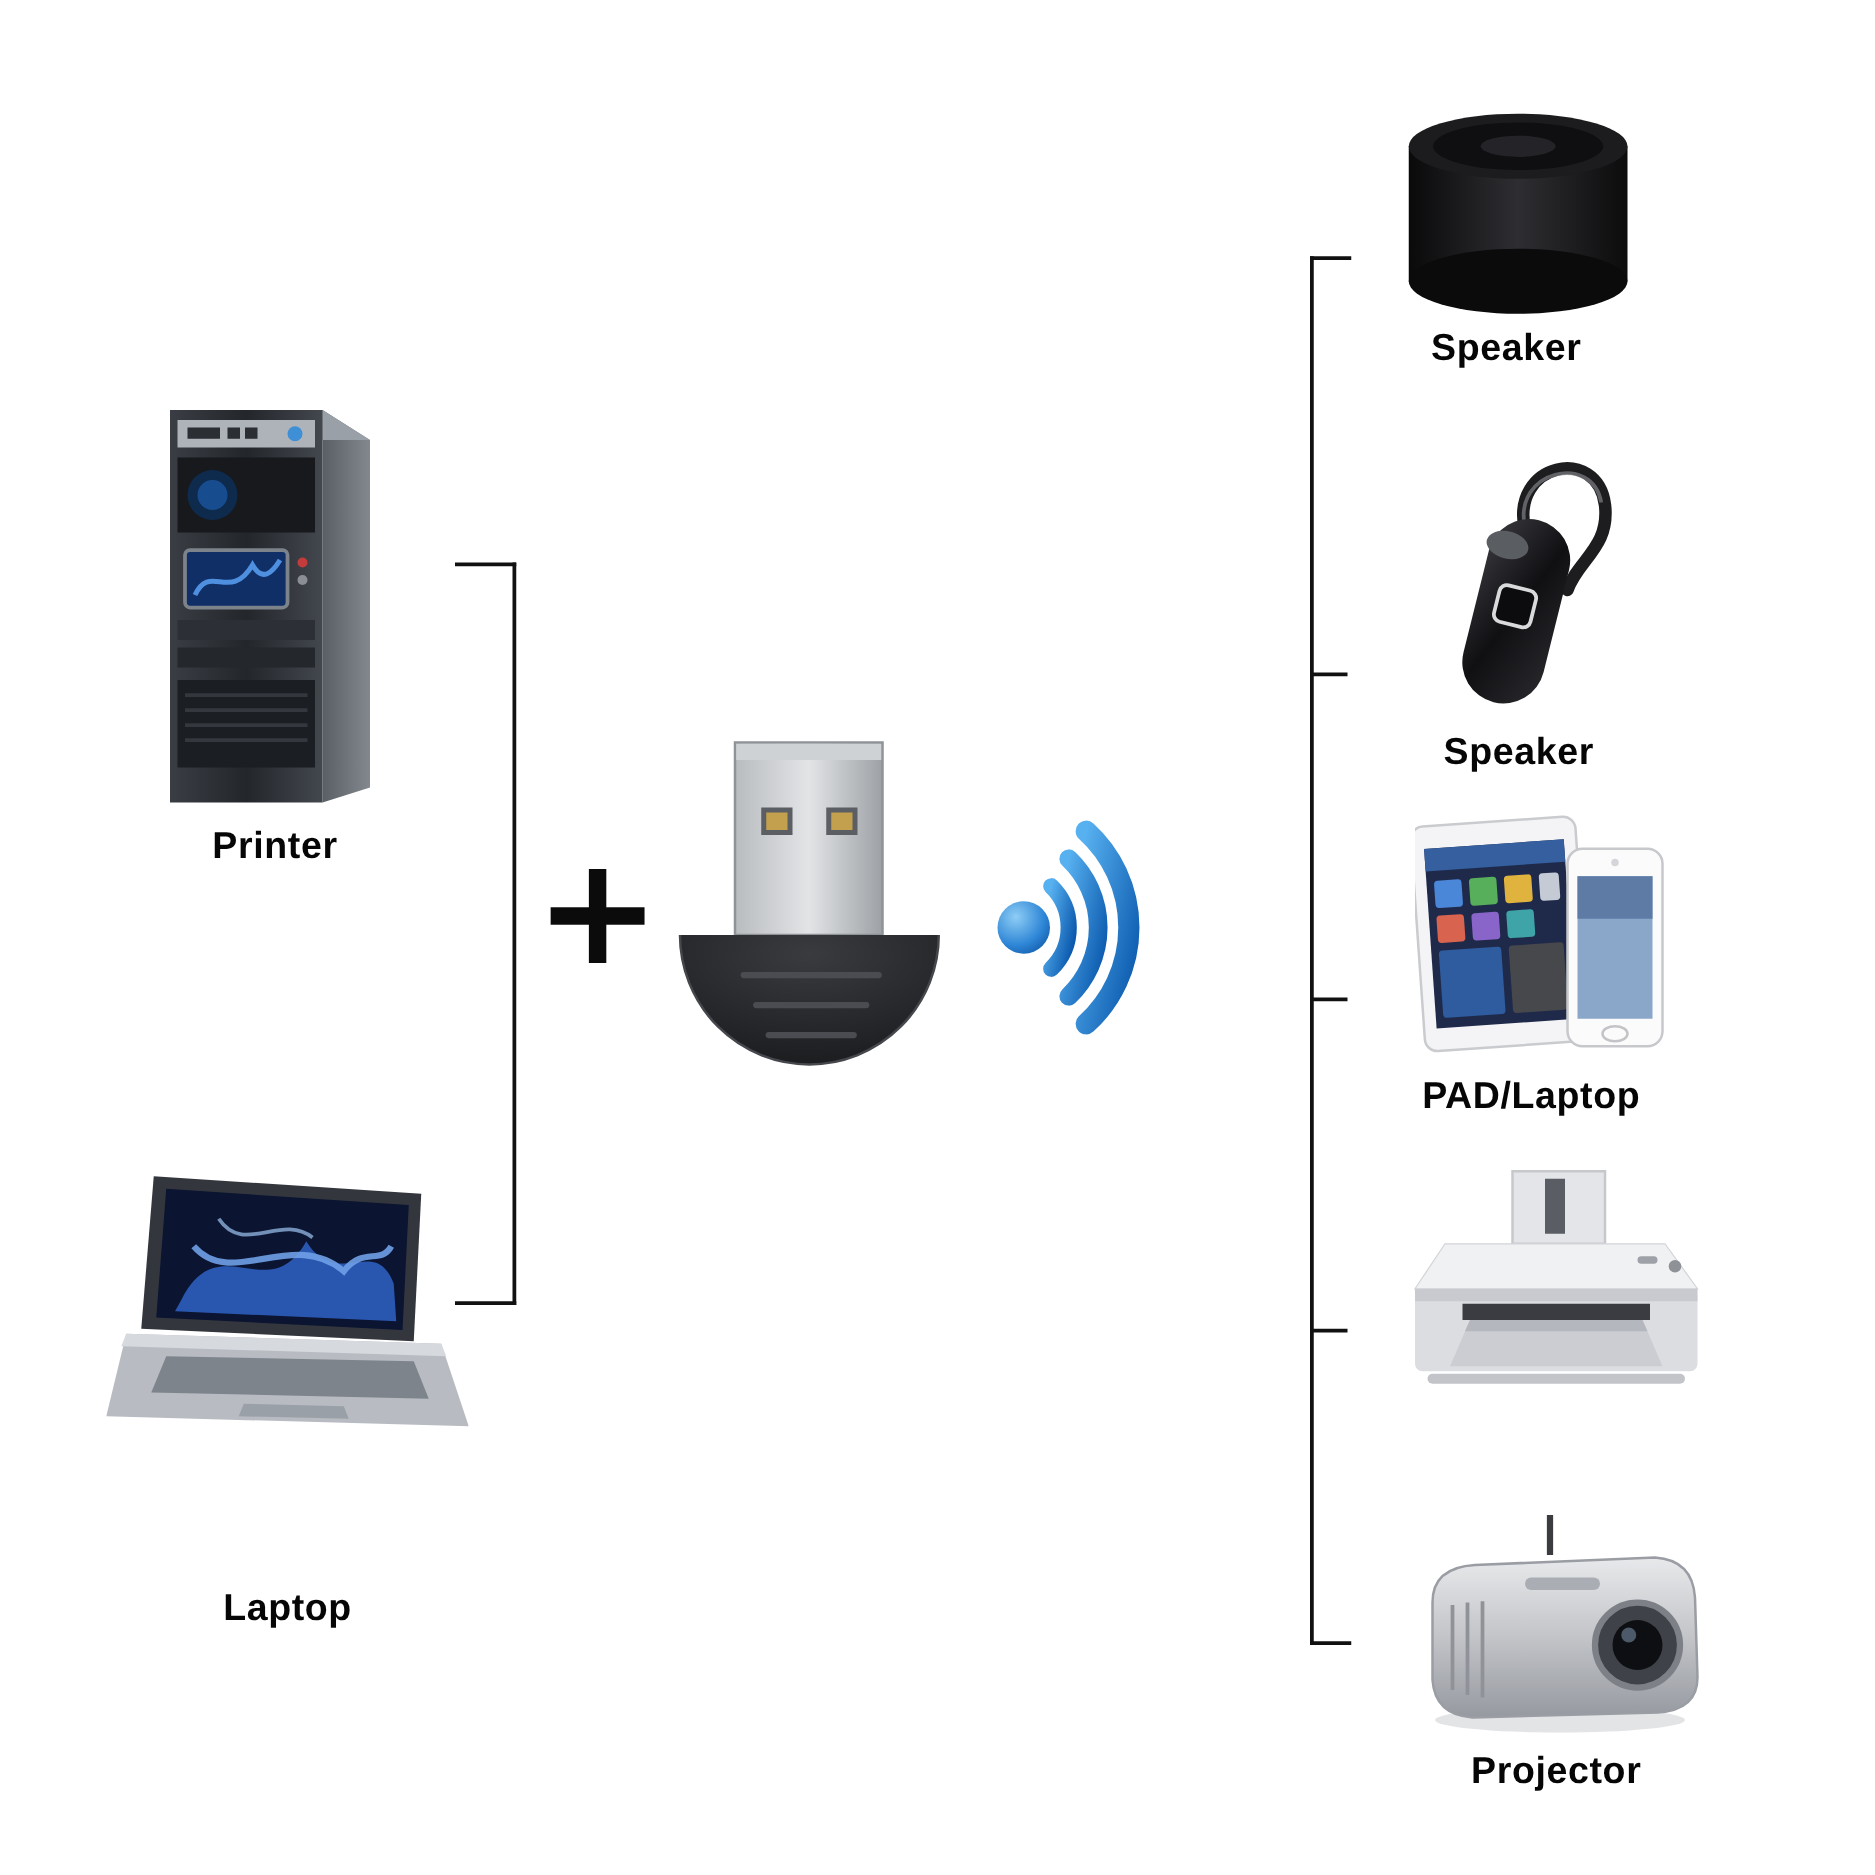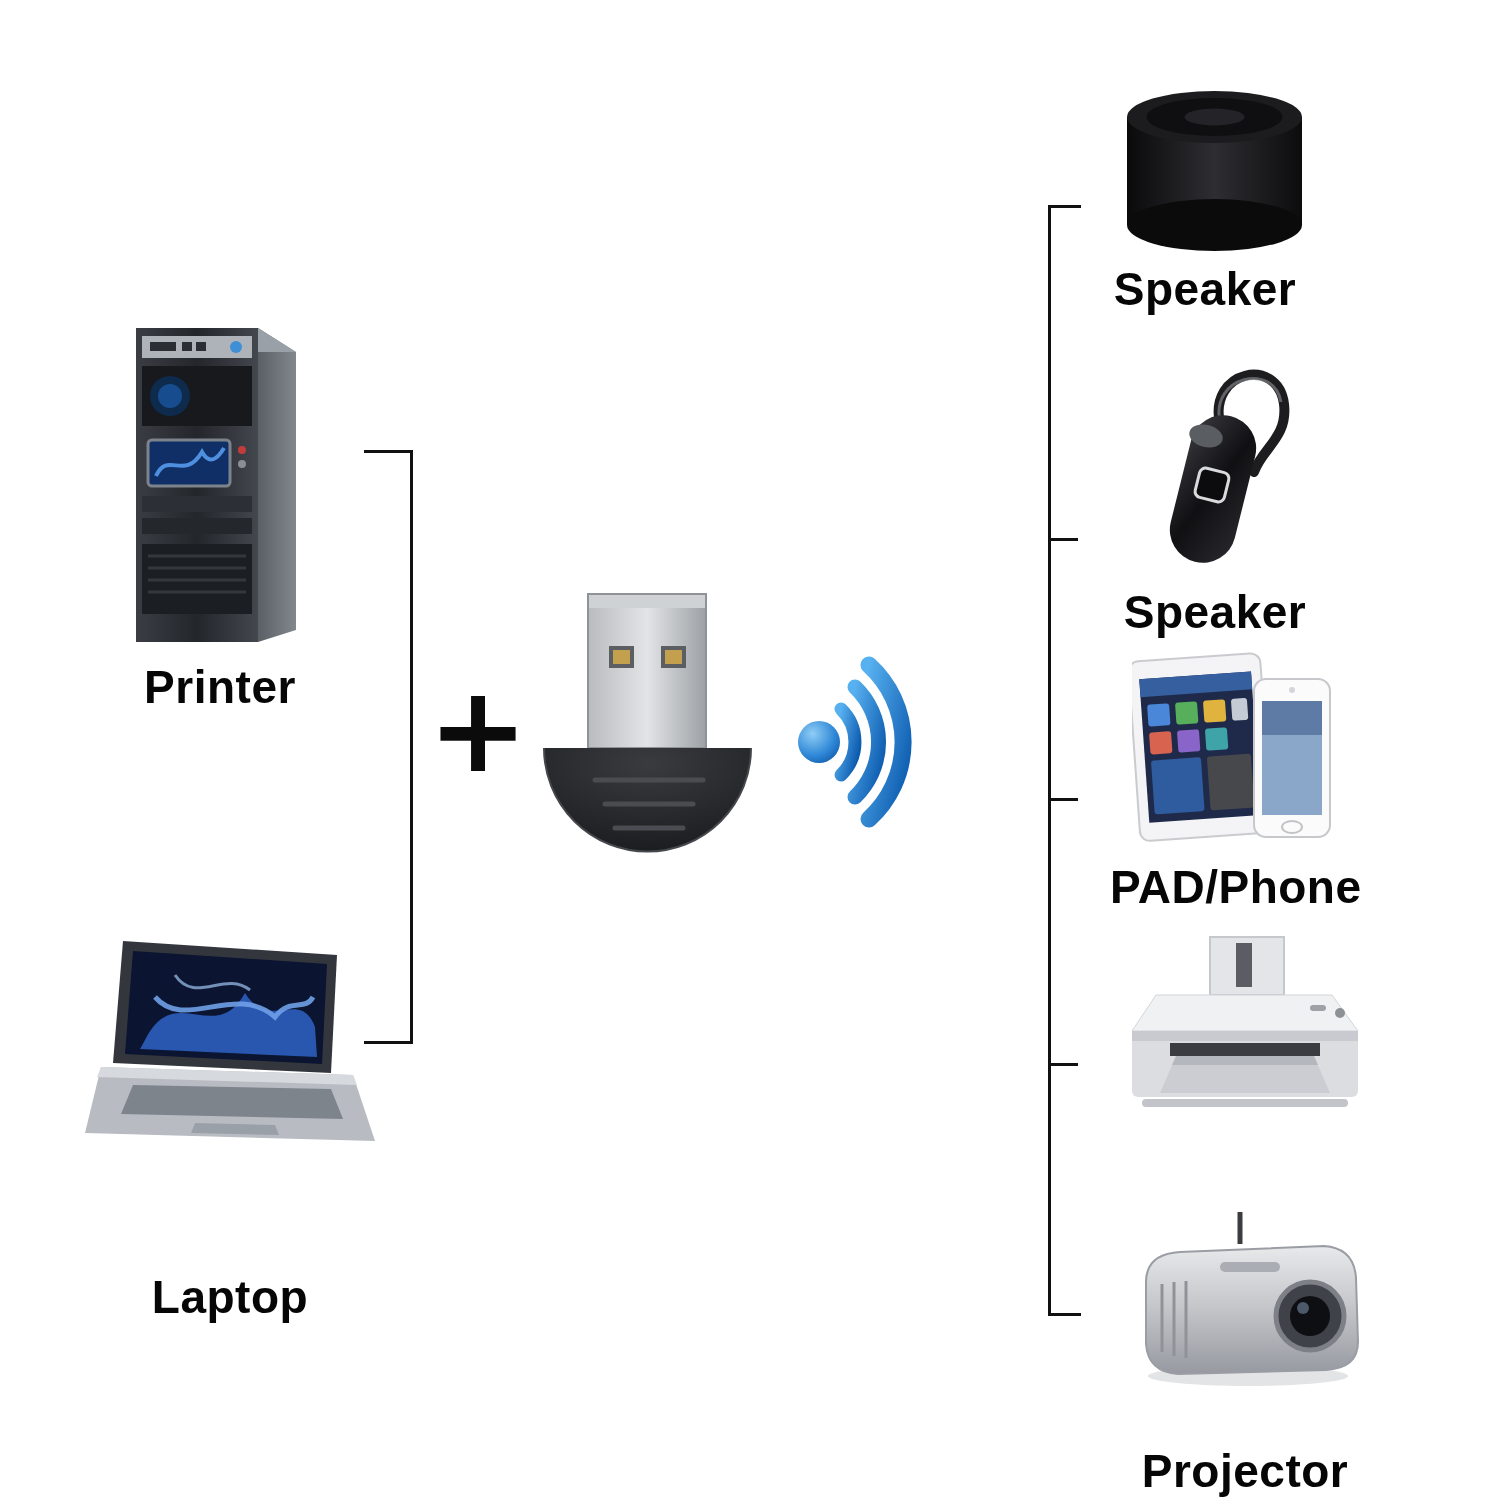--- a/index.html
+++ b/index.html
@@ -8,21 +8,21 @@
     width:1500px;height:1500px;
     background:#ffffff;
     font-family:"Liberation Sans", sans-serif;
     overflow:hidden;
   }
   .device{margin:0;padding:0;position:absolute;}
   .device svg{width:100%;height:100%;display:block;}
   .label{
     position:absolute;
     font-weight:bold;
-    font-size:46px;
+    font-size:30px;
     color:#060606;
     text-align:center;
     letter-spacing:0.5px;
     white-space:nowrap;
   }
   .bracket-left{
     position:absolute;
     border-top:3px solid #111;
     border-right:3px solid #111;
     border-bottom:3px solid #111;
@@ -221,21 +221,21 @@
         <rect x="18" y="112" width="50" height="54" rx="3" fill="#2f5c9e"></rect>
         <rect x="74" y="112" width="44" height="54" rx="3" fill="#47484c"></rect>
       </g>
       <rect x="122" y="34" width="76" height="158" rx="12" fill="#fbfbfc" stroke="#c6c8cb" stroke-width="2"></rect>
       <circle cx="160" cy="45" r="3" fill="#d4d6d9"></circle>
       <rect x="130" y="56" width="60" height="114" fill="#8aa6c9"></rect>
       <rect x="130" y="56" width="60" height="34" fill="#5e7ba6"></rect>
       <ellipse cx="160" cy="182" rx="10" ry="6" fill="none" stroke="#c2c4c7" stroke-width="2"></ellipse>
     </svg>
   </figure>
-  <div class="label" style="left:1110px;top:860px;width:230px;">PAD/Phone</div>
+  <div class="label" style="left:1110px;top:860px;width:230px;">PAD/Laptop</div>
 
   <figure class="device" style="left:1118px;top:935px;width:250px;height:195px;">
     <svg viewBox="0 0 250 195" aria-hidden="true">
       <rect x="92" y="2" width="74" height="58" fill="#e4e5e8" stroke="#c6c8cc" stroke-width="2"></rect>
       <rect x="118" y="8" width="16" height="44" fill="#5a5d63"></rect>
       <polygon points="38,60 214,60 240,96 14,96" fill="#f0f1f3" stroke="#d2d4d8" stroke-width="1"></polygon>
       <rect x="14" y="96" width="226" height="66" rx="6" fill="#dcdde1"></rect>
       <rect x="14" y="96" width="226" height="10" fill="#c8cacf"></rect>
       <rect x="52" y="108" width="150" height="13" fill="#3a3c41"></rect>
       <polygon points="58,121 196,121 212,158 42,158" fill="#cbcdd2"></polygon>
@@ -262,15 +262,15 @@
         <line x1="34" y1="72" x2="34" y2="140"></line>
         <line x1="46" y1="70" x2="46" y2="144"></line>
         <line x1="58" y1="69" x2="58" y2="146"></line>
       </g>
       <rect x="92" y="50" width="60" height="10" rx="5" fill="#aaadb3"></rect>
       <circle cx="182" cy="104" r="34" fill="#3f4248" stroke="#7d8187" stroke-width="5"></circle>
       <circle cx="182" cy="104" r="20" fill="#0e0f12"></circle>
       <circle cx="175" cy="96" r="6" fill="#5c6b7e" opacity="0.8"></circle>
     </svg>
   </figure>
-  <div class="label" style="left:1130px;top:1444px;width:230px;">Projector</div>
+  <div class="label" style="left:1130px;top:1400px;width:230px;">Projector</div>
 
 </div>
 
 </body></html>

